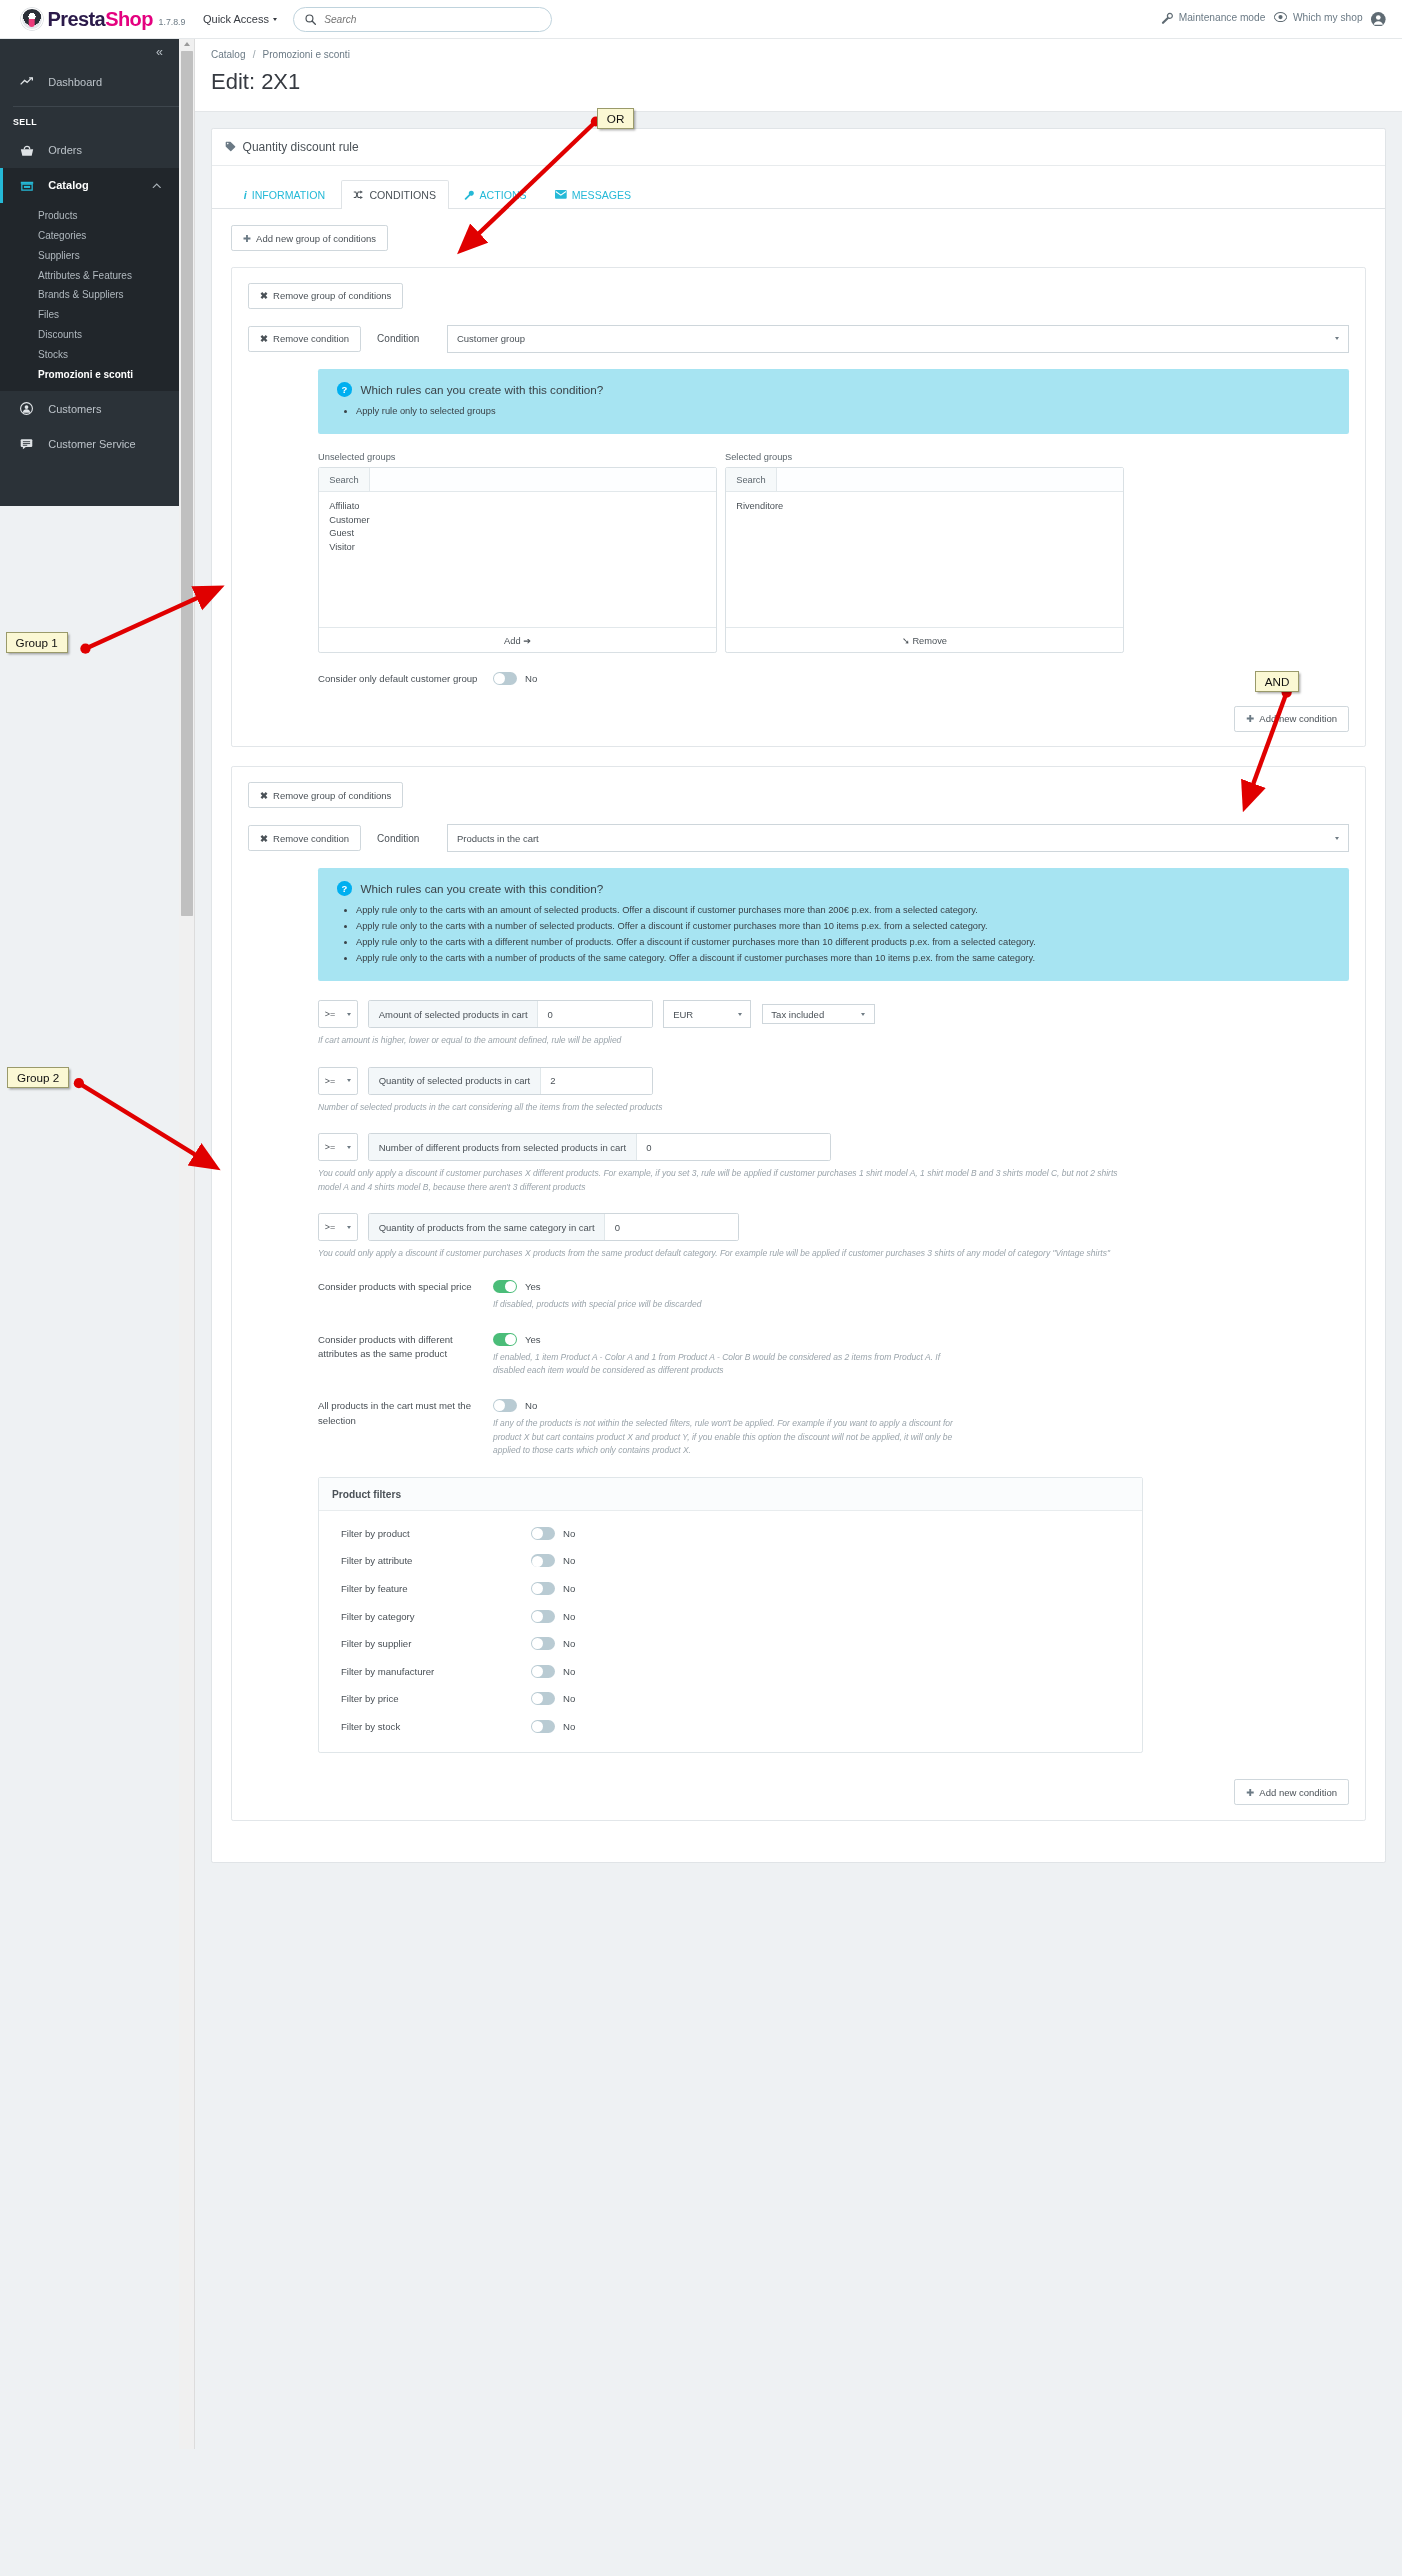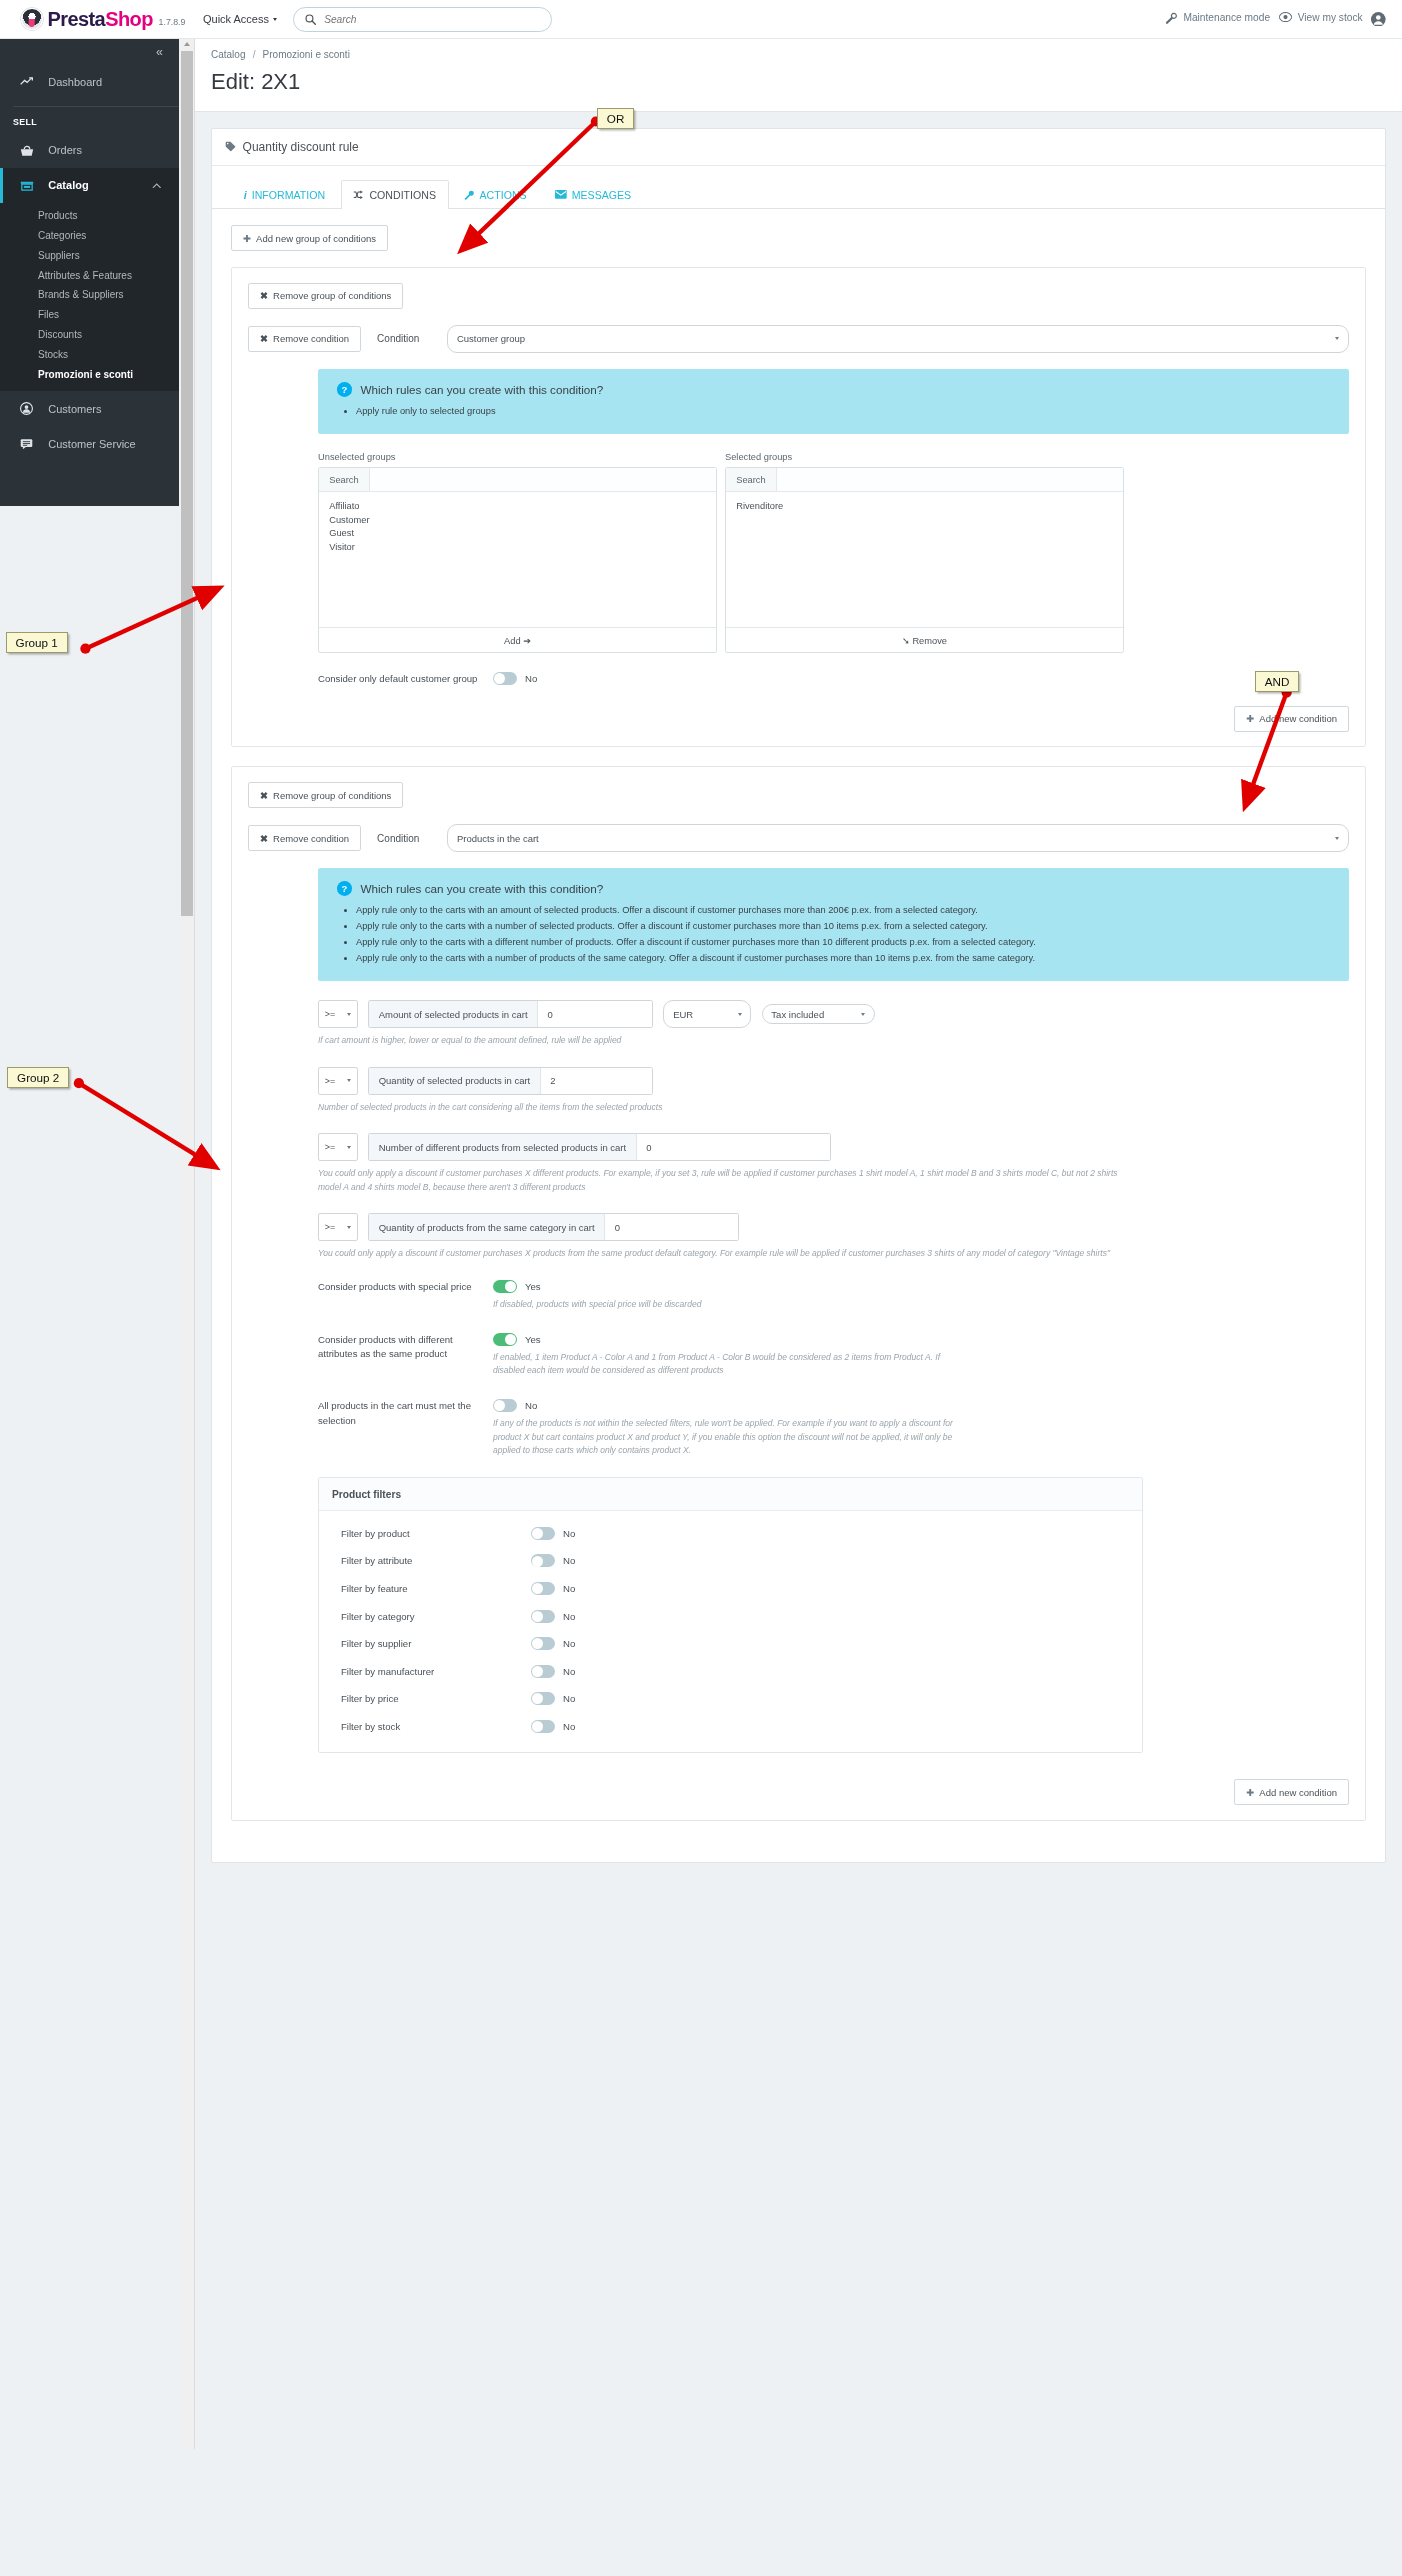--- a/index.html
+++ b/index.html
@@ -118,21 +118,21 @@
     font-size:9.5px; color:#4a5157; cursor:pointer; font-family:"Liberation Sans",sans-serif;
   }
   .btn .plus{ color:#6b7a85; font-size:9.5px; }
   .btn .xmark{ color:#4a5157; font-weight:bold; }
 
   .group-box{ border:0.7px solid #e2e6e9; border-radius:2.2px; padding:14.6px 16px; background:#fff; margin-bottom:19px; }
 
   .row-flex{ display:flex; align-items:center; gap:16px; margin-top:16px; }
   .lbl-cond{ font-size:10px; color:#4a5157; width:54px; }
   .select{
-    position:relative; border:0.7px solid #ced6db; border-radius:10px; background:#fff;
+    position:relative; border:0.7px solid #ced6db; border-radius:0; background:#fff;
     height:28px; display:flex; align-items:center; padding:0 8.8px; font-size:9.5px; color:#4a5157;
   }
   .select:after{
     content:""; position:absolute; right:8.8px; top:50%; margin-top:-1.5px;
     width:0;height:0;border-left:2.9px solid transparent;border-right:2.9px solid transparent;border-top:3.7px solid #707c85;
   }
   .select.wide{ flex:1; }
 
   .helpbox{
     background:#a7e4f2; border-radius:2.2px; margin:16px 0 0 70px; padding:13px 19px 14.6px 19px;
@@ -239,21 +239,21 @@
       </span>
       <span>Maintenance mode</span>
     </div>
     <div class="tr-item">
       <span>
         <svg width="13" height="10.2" viewBox="0 0 20 14">
             <path d="M10 0C5 0 1.4 3.6 0 7c1.4 3.4 5 7 10 7s8.6-3.6 10-7c-1.4-3.4-5-7-10-7z" fill="none" stroke="#5f6b73" stroke-width="1.6"></path>
             <circle cx="10" cy="7" r="3.2" fill="#5f6b73"></circle>
           </svg>
       </span>
-      <span>View my stock</span>
+      <span>Which my shop</span>
     </div>
     <span>
       <svg width="14.6" height="14.6" viewBox="0 0 20 20">
           <circle cx="10" cy="10" r="10" fill="#5f6b73"></circle>
           <circle cx="10" cy="7.5" r="3.2" fill="#fff"></circle>
           <path d="M3.6 17.5a6.6 6.6 0 0 1 12.8 0z" fill="#fff"></path>
         </svg>
     </span>
   </div>
 </div>

